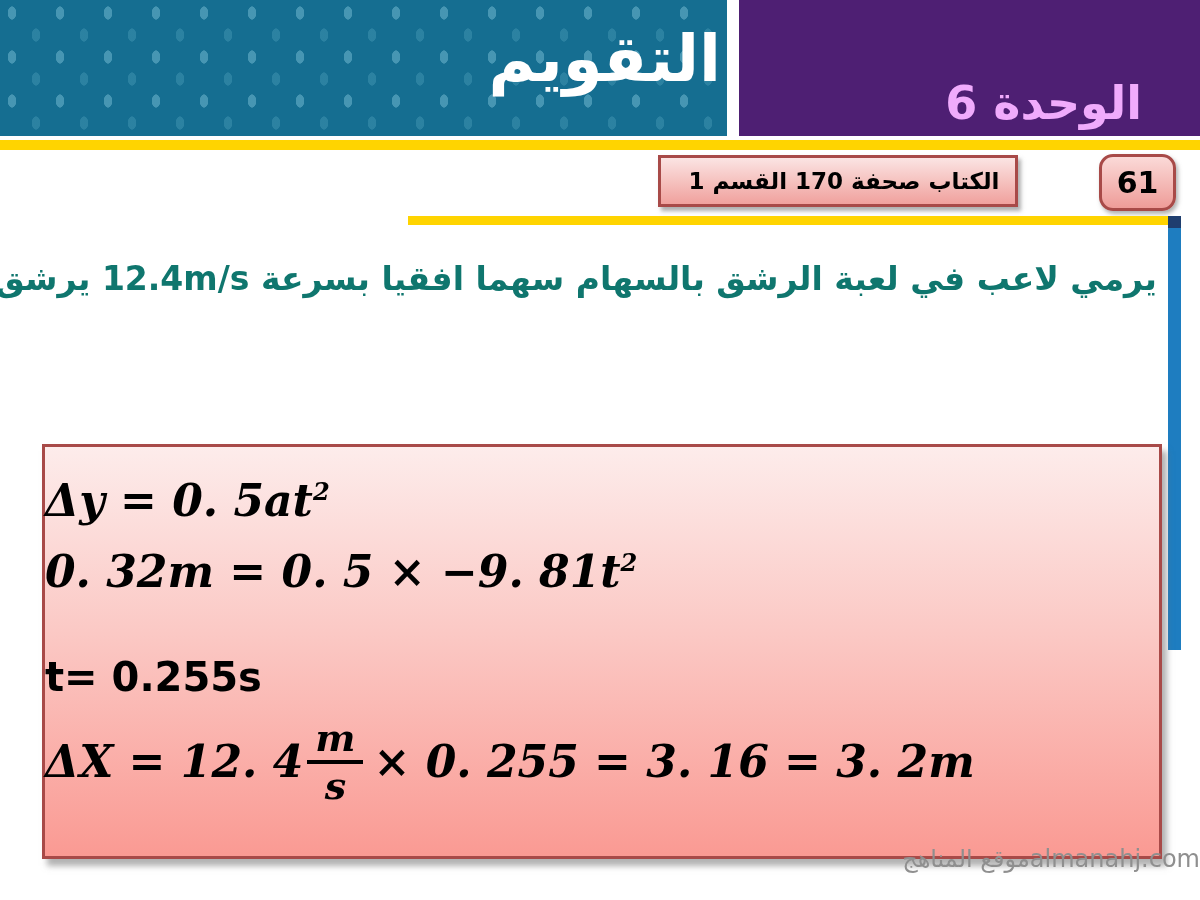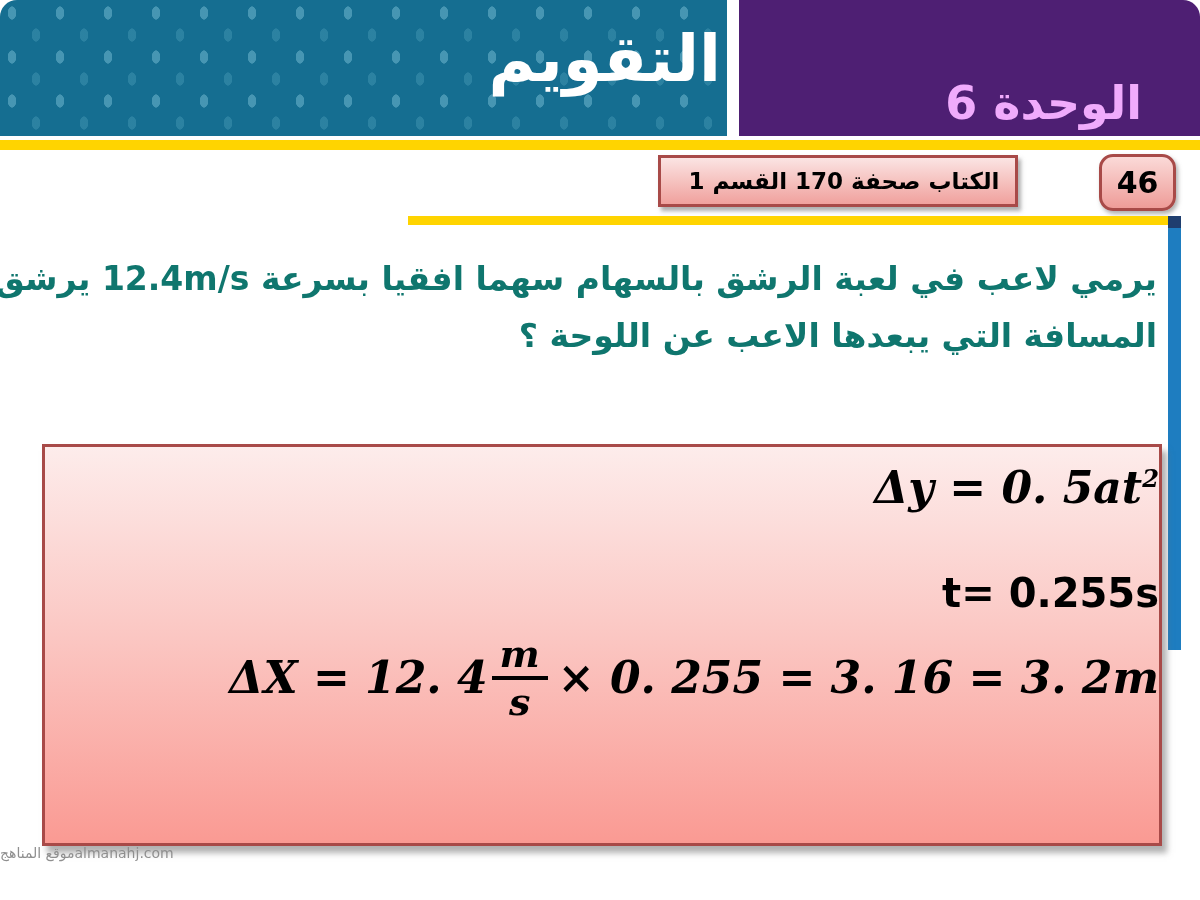--- a/index.html
+++ b/index.html
@@ -1,21 +1,21 @@
 <!DOCTYPE html>
 <html lang="ar"><head>
 <meta charset="utf-8">
 <style>
   html,body{margin:0;padding:0;}
   body{
     width:1200px;height:900px;background:#ffffff;
     font-family:"DejaVu Sans","Liberation Sans",sans-serif;
     position:relative;overflow:hidden;
   }
-  .slide{position:absolute;inset:0;width:1200px;height:900px;overflow:hidden;border-radius:17px;}
+  .slide{position:absolute;inset:0;width:1200px;height:900px;overflow:hidden;}
 
   
   .banner-teal{
     position:absolute;left:0;top:0;width:727px;height:136px;
     background-color:#156e91;
     background-image:
       radial-gradient(ellipse 7px 11px at 12px 13px, rgba(140,205,226,0.42) 58%, rgba(0,0,0,0) 62%),
       radial-gradient(ellipse 7px 11px at 36px 35px, rgba(95,175,200,0.30) 58%, rgba(0,0,0,0) 62%);
     background-size:48px 44px;
   }
@@ -67,22 +67,22 @@
     font-size:33px;font-weight:bold;color:#0f766e;line-height:57px;
   }
   .problem .pline{white-space:nowrap;}
 
   
   .eqbox{
     position:absolute;left:42px;top:444px;width:1114px;height:391px;
     border:3px solid #a84a48;
     background:linear-gradient(180deg,#fdeceb 0%,#fbc9c5 45%,#fa9a93 100%);
     box-shadow:5px 7px 6px rgba(115,115,115,0.55);
-    display:flex;flex-direction:column;align-items:flex-end;
-    padding-top:5px;gap:8px;box-sizing:content-box;
+    display:flex;flex-direction:column;align-items:flex-start;
+    padding-top:18px;gap:8px;box-sizing:content-box;
   }
   .eq{color:#000;}
   .eq.serif{
     font-family:"DejaVu Serif","Liberation Serif",serif;
     font-style:italic;font-weight:bold;font-size:44px;line-height:54px;
   }
   .eq.sans{
     font-family:"DejaVu Sans","Liberation Sans",sans-serif;
     font-weight:bold;font-size:40px;line-height:50px;margin-top:45px;
   }
@@ -91,55 +91,57 @@
   .eq-final{display:flex;align-items:center;margin-top:8px;}
   .frac{
     display:inline-flex;flex-direction:column;align-items:center;
     margin:0 10px 0 4px;line-height:1.05;font-size:38px;
   }
   .frac .num{border-bottom:4px solid #000;padding:0 8px 2px 8px;}
   .frac .den{padding-top:2px;}
 
   
   .footer{
-    position:absolute;left:0;top:845px;width:1200px;text-align:left;
-    color:#8f8f8f;font-size:14px;direction:ltr;
+    position:absolute;left:0;top:845px;width:1200px;text-align:right;
+    color:#8f8f8f;font-size:24px;direction:ltr;
   }
 </style>
 </head>
 <body>
 
 <div class="slide">
 
   <div class="banner-teal">
     <div class="banner-title">التقويم</div>
   </div>
   <div class="banner-purple">
     <div class="unit-label">الوحدة  6</div>
   </div>
   <div class="yline-top"></div>
 
   <div class="badge-46">
-    <span>46</span>
+    <span>61</span>
   </div>
   <div class="ref-box">
     <span>الكتاب صحفة 170 القسم 1</span>
   </div>
   <div class="yline-second"></div>
   <div class="blue-bar-cap"></div>
   <div class="blue-bar"></div>
 
   <div class="problem">
     <div class="pline">يرمي لاعب في لعبة الرشق بالسهام سهما افقيا بسرعة  12.4m/s  يرشق</div>
-    <div class="pline">المسافة التي يبعدها الاعب عن اللوحة ؟</div>
   </div>
 
   <div class="eqbox">
     <div class="eq serif">
       <span>Δy = 0. 5at</span><sup>2</sup>
+    </div>
+    <div class="eq serif">
+      <span>0. 32m = 0. 5 × −9. 81t</span><sup>2</sup>
     </div>
     <div class="eq sans">t= 0.255s</div>
     <div class="eq serif eq-final">
       <span>ΔX =  12. 4</span>
       <span class="frac">
         <span class="num">m</span>
         <span class="den">s</span>
       </span>
       <span>× 0. 255 = 3. 16 = 3. 2m</span>
     </div>

